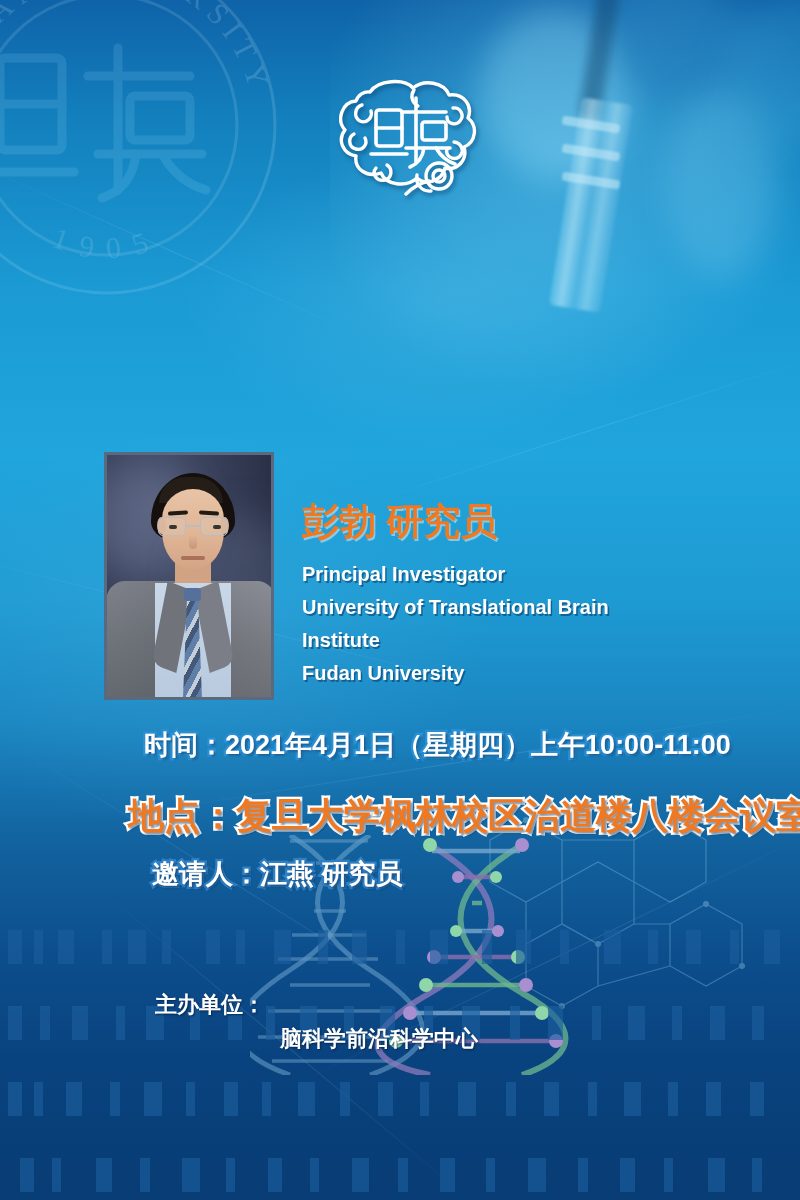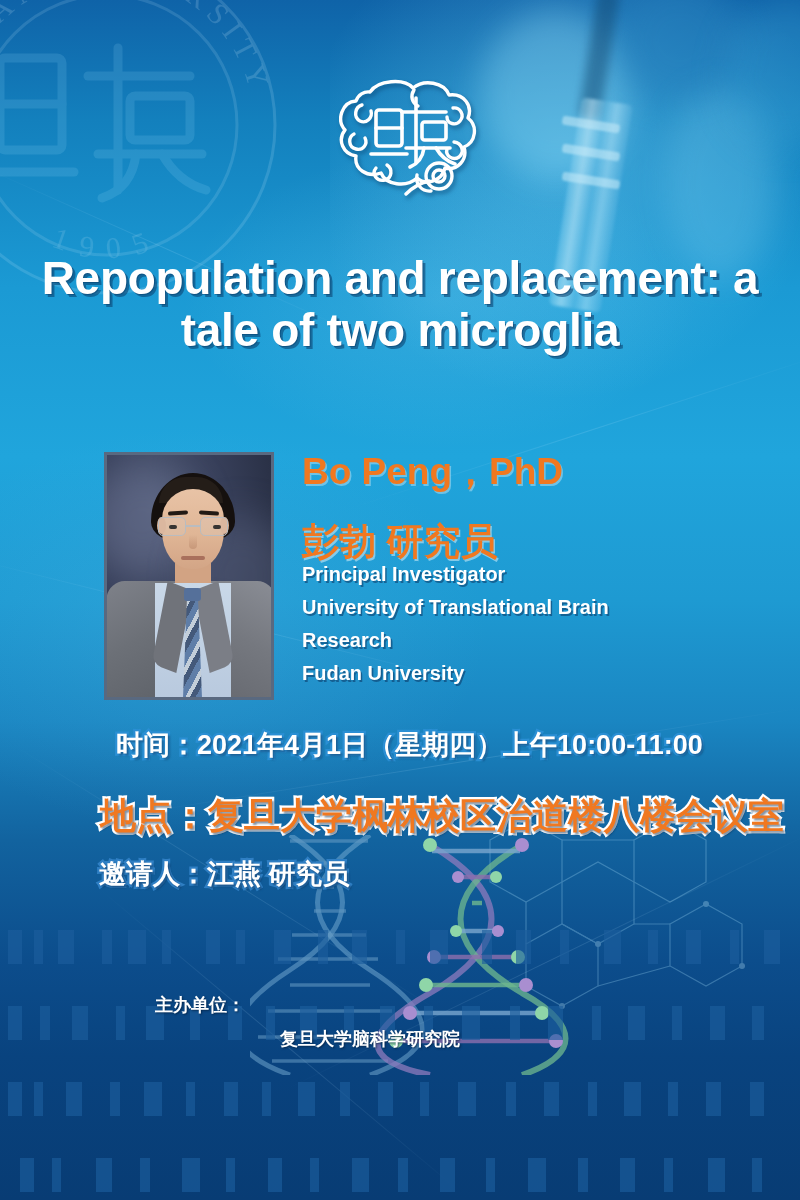--- a/index.html
+++ b/index.html
@@ -137,50 +137,49 @@
 
   .sp-name {
     position:absolute; left:302px; top:450px; width:470px;
     color:#f07820; font-weight:bold; font-size:37px; line-height:43px;
     text-shadow:1.5px 1.5px 0 rgba(255,255,255,.35);
   }
   .sp-name-cn {
     position:absolute; left:302px; top:500px; width:470px;
     color:#f07820; font-weight:bold; font-size:37px; line-height:44px;
     text-shadow:1.5px 1.5px 0 rgba(255,255,255,.45);
-    margin-top:20px;
   }
   .sp-affil {
     position:absolute; left:302px; top:558px; width:440px;
     color:#ffffff; font-weight:bold; font-size:20px; line-height:33px;
     text-shadow:1.6px 1.6px 0 rgba(12,62,108,.6);
   }
 
   
-  .detail { position:absolute; font-weight:bold; white-space:nowrap; }
+  .detail { position:absolute; font-weight:bold; white-space:nowrap;margin-left:28px; }
   #line-time {
     left:116px; top:727px; font-size:27px; color:#ffffff;
     -webkit-text-stroke:4.5px #2a8fd4; paint-order:stroke fill;
     text-shadow:2px 2px 2px rgba(6,40,75,.45);
   }
   #line-place {
     left:100px; top:792px; font-size:36px; color:#f07820;
     -webkit-text-stroke:4.5px #ffffff; paint-order:stroke fill;
     text-shadow:2px 2px 2px rgba(6,40,75,.5);
     text-align:right;
   }
   #line-host {
-    left:99px; top:856px; font-size:27px; color:#ffffff;
+    left:124px; top:856px; font-size:27px; color:#ffffff;
     -webkit-text-stroke:4.5px #2f7fc4; paint-order:stroke fill;
     text-shadow:2px 2px 2px rgba(6,40,75,.5);
   }
 
   
   #organizers { position:absolute; left:155px; top:988px; width:620px;
-    color:#ffffff; font-weight:bold; font-size:18px; line-height:34px;
+    color:#ffffff; font-weight:bold; font-size:22px; line-height:34px;
     text-shadow:1px 1px 2px rgba(4,30,60,.75); }
   #organizers .row { display:flex; }
   #organizers .lbl { width:125px; flex:0 0 125px; }
   #organizers .val { flex:1; }
 </style>
 </head>
 <body>
 
 <div id="poster">
 
@@ -417,21 +416,20 @@
       <line x1="53" y1="82" x2="89" y2="82"></line>
       <line x1="98" y1="26" x2="98" y2="90"></line>
       <line x1="84" y1="40" x2="128" y2="40"></line>
       <rect x="104" y="50" width="24" height="18" rx="2.5"></rect>
       <path d="M88,76 h44"></path>
       <path d="M106,76 q-2,14 -14,19"></path>
       <path d="M118,76 q7,12 19,16"></path>
     </g>
   </svg>
 
-  <div id="title">Repopulation and replacement: a tale of two microglia</div>
 
   <div id="photo">
     <div class="pbg"></div>
     <span class="pblob pb1"></span>
       <span class="pblob pb2"></span>
       <span class="pblob pb3"></span>
     <div class="jacket-l"></div>
       <div class="jacket-r"></div>
     <div class="neck"></div>
     <div class="shirt"></div>
@@ -449,36 +447,35 @@
       <div class="eye r"></div>
     <div class="glasses">
       <span class="lens l"></span>
         <span class="bridge"></span>
         <span class="lens r"></span>
     </div>
     <div class="nose"></div>
     <div class="mouth"></div>
   </div>
 
-  <div class="sp-name">Bo Peng，PhD</div>
   <div class="sp-name-cn">彭勃 研究员</div>
   <div class="sp-affil">
     <div>Principal Investigator</div>
     <div>University of Translational Brain</div>
-    <div>Research</div>
+    <div>Institute</div>
     <div>Fudan University</div>
   </div>
 
   <div class="detail" id="line-time">时间：2021年4月1日（星期四）上午10:00-11:00</div>
   <div class="detail" id="line-place">地点：复旦大学枫林校区治道楼八楼会议室</div>
   <div class="detail" id="line-host">邀请人：江燕 研究员</div>
 
   <div id="organizers">
     <div class="row">
       <span class="lbl">主办单位：</span>
     </div>
     <div class="row">
       <span class="lbl"></span>
-      <span class="val">复旦大学脑科学研究院</span>
+      <span class="val">脑科学前沿科学中心</span>
     </div>
   </div>
 
 </div>
 
 </body></html>

